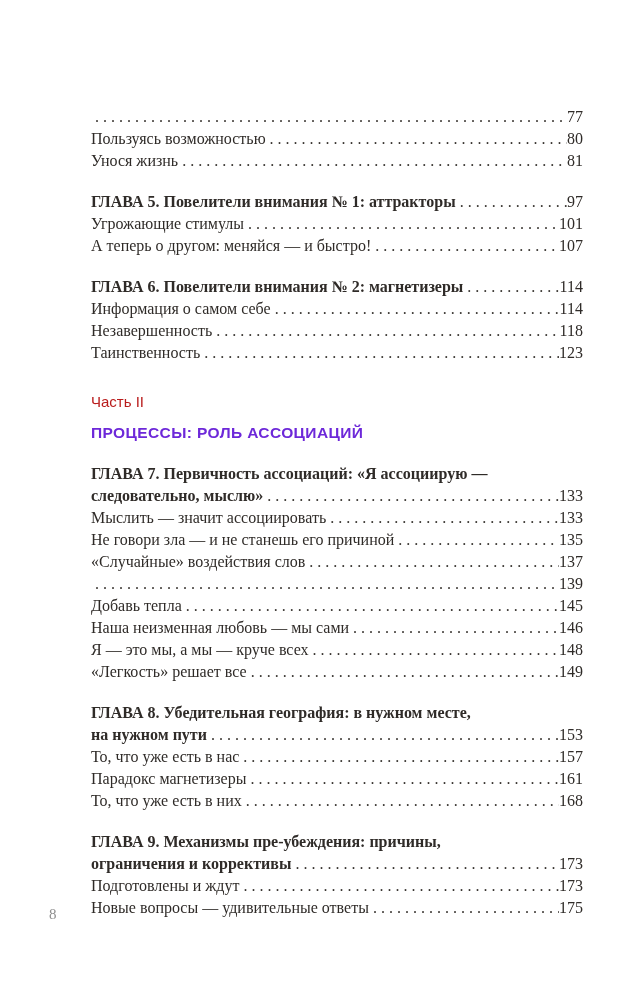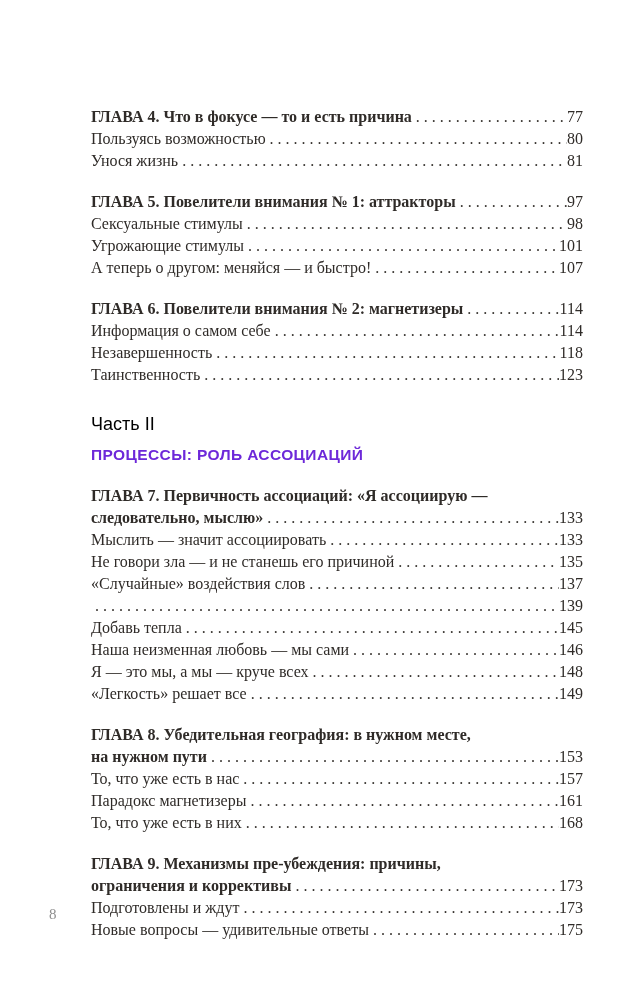--- a/index.html
+++ b/index.html
@@ -57,24 +57,24 @@
     font-weight: normal;
     text-align: left;
   }
   .entry.chapter .pnum { font-weight: normal; }
   .part {
     margin-top: 28px;
     margin-bottom: 13px;
     font-family: "Liberation Sans", "DejaVu Sans", sans-serif;
   }
   .part-label {
-    font-size: 18px;
+    font-size: 15px;
     line-height: 20px;
     margin-bottom: 10px;
-    color: #000000;
+    color: #b91c1c;
   }
   .part-title {
     font-size: 15.5px;
     line-height: 22px;
     font-weight: bold;
     letter-spacing: 0.4px;
     color: #6d28d9;
   }
   .folio {
     position: absolute;
@@ -85,21 +85,20 @@
     color: #8e8e8e;
   }
 </style>
 </head>
 <body>
 
 <div class="page">
   <div class="toc" id="toc">
       <div class="entry chapter">
         <div class="row">
-          <span class="ttext">ГЛАВА 4. Что в фокусе — то и есть причина</span>
           <span class="dots"></span>
           <span class="pnum">77</span>
         </div>
       </div>
       <div class="entry section">
         <div class="row">
           <span class="ttext">Пользуясь возможностью</span>
           <span class="dots"></span>
           <span class="pnum">80</span>
         </div>
@@ -109,27 +108,20 @@
           <span class="ttext">Унося жизнь</span>
           <span class="dots"></span>
           <span class="pnum">81</span>
         </div>
       </div>
       <div class="entry chapter">
         <div class="row">
           <span class="ttext">ГЛАВА 5. Повелители внимания № 1: аттракторы</span>
           <span class="dots"></span>
           <span class="pnum">97</span>
-        </div>
-      </div>
-      <div class="entry section">
-        <div class="row">
-          <span class="ttext">Сексуальные стимулы</span>
-          <span class="dots"></span>
-          <span class="pnum">98</span>
         </div>
       </div>
       <div class="entry section">
         <div class="row">
           <span class="ttext">Угрожающие стимулы</span>
           <span class="dots"></span>
           <span class="pnum">101</span>
         </div>
       </div>
       <div class="entry section">

